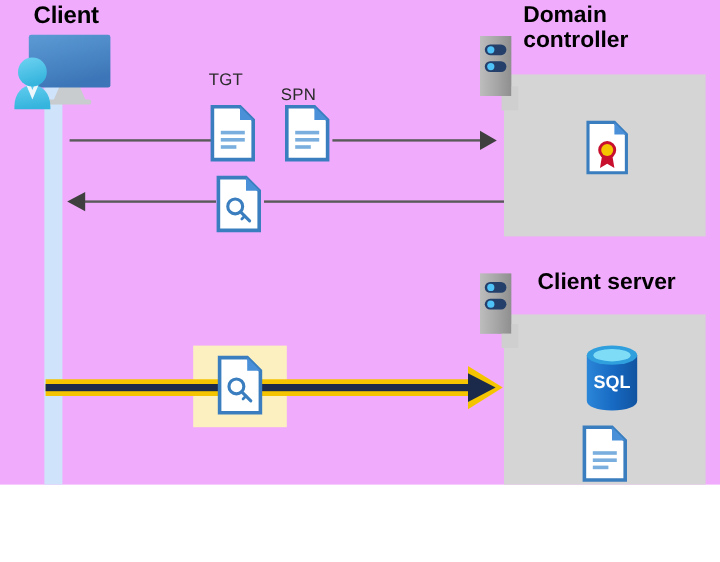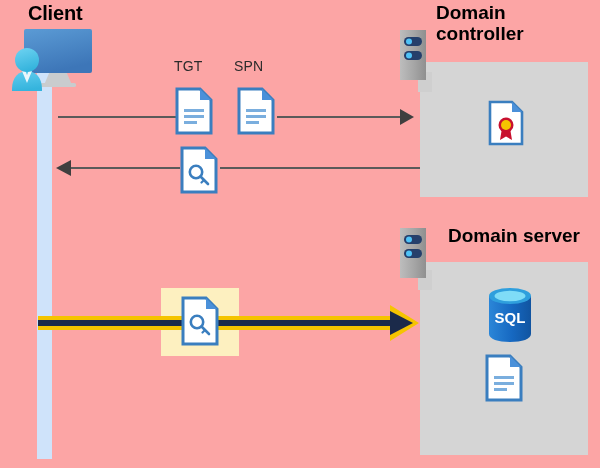--- a/index.html
+++ b/index.html
@@ -7,22 +7,22 @@
     padding: 0;
     background: #ffffff;
   }
   body {
     font-family: "Liberation Sans", sans-serif;
     -webkit-font-smoothing: antialiased;
   }
   #canvas {
     position: relative;
     width: 600px;
-    height: 468px;
-    background: #fca5a5;
+    height: 404px;
+    background: #f0abfc;
     overflow: hidden;
   }
   .abs { position: absolute; }
 
   
   .title {
     font-weight: bold;
     color: #000000;
     line-height: 1.12;
   }
@@ -79,21 +79,21 @@
   #highlight-key-doc { left: 181px; top: 296px; width: 38px; height: 50px; }
   #cert-doc { left: 488px; top: 100px; width: 36px; height: 46px; }
 
   
   .doc-label {
     font-size: 14px;
     color: #2b2b2b;
     letter-spacing: 0.2px;
   }
   #tgt-label { left: 174px; top: 58px; }
-  #spn-label { left: 234px; top: 58px; }
+  #spn-label { left: 234px; top: 70px; }
   #keytab-label {
     left: 420px; top: 418px;
     width: 168px;
     text-align: center;
     font-size: 19px;
     color: #2b2b2b;
   }
 
   
   #sql-icon { left: 484px; top: 286px; width: 52px; height: 58px; text-align: center; }
@@ -140,21 +140,21 @@
 
 <div id="canvas">
 
   <div class="abs" id="client-lifeline"></div>
 
   <div class="abs panel" id="dc-panel"></div>
   <div class="abs panel" id="linux-panel"></div>
 
   <div class="abs title" id="client-title">Client</div>
   <div class="abs title" id="dc-title">Domain controller</div>
-  <div class="abs title" id="linux-title">Domain server</div>
+  <div class="abs title" id="linux-title">Client server</div>
 
   <div class="abs" id="client-pc">
     <svg width="100" height="75" viewBox="0 0 100 75">
 
       <path d="M44 44 L60 44 L66 58 L38 58 Z" fill="#c9ccce"></path>
       <rect x="34" y="56" width="36" height="4" rx="1.6" fill="#c9ccce"></rect>
 
       <defs>
         <linearGradient id="scrGrad" x1="0" y1="0" x2="0.35" y2="1">
           <stop offset="0%" stop-color="#5b9bd5"></stop>

